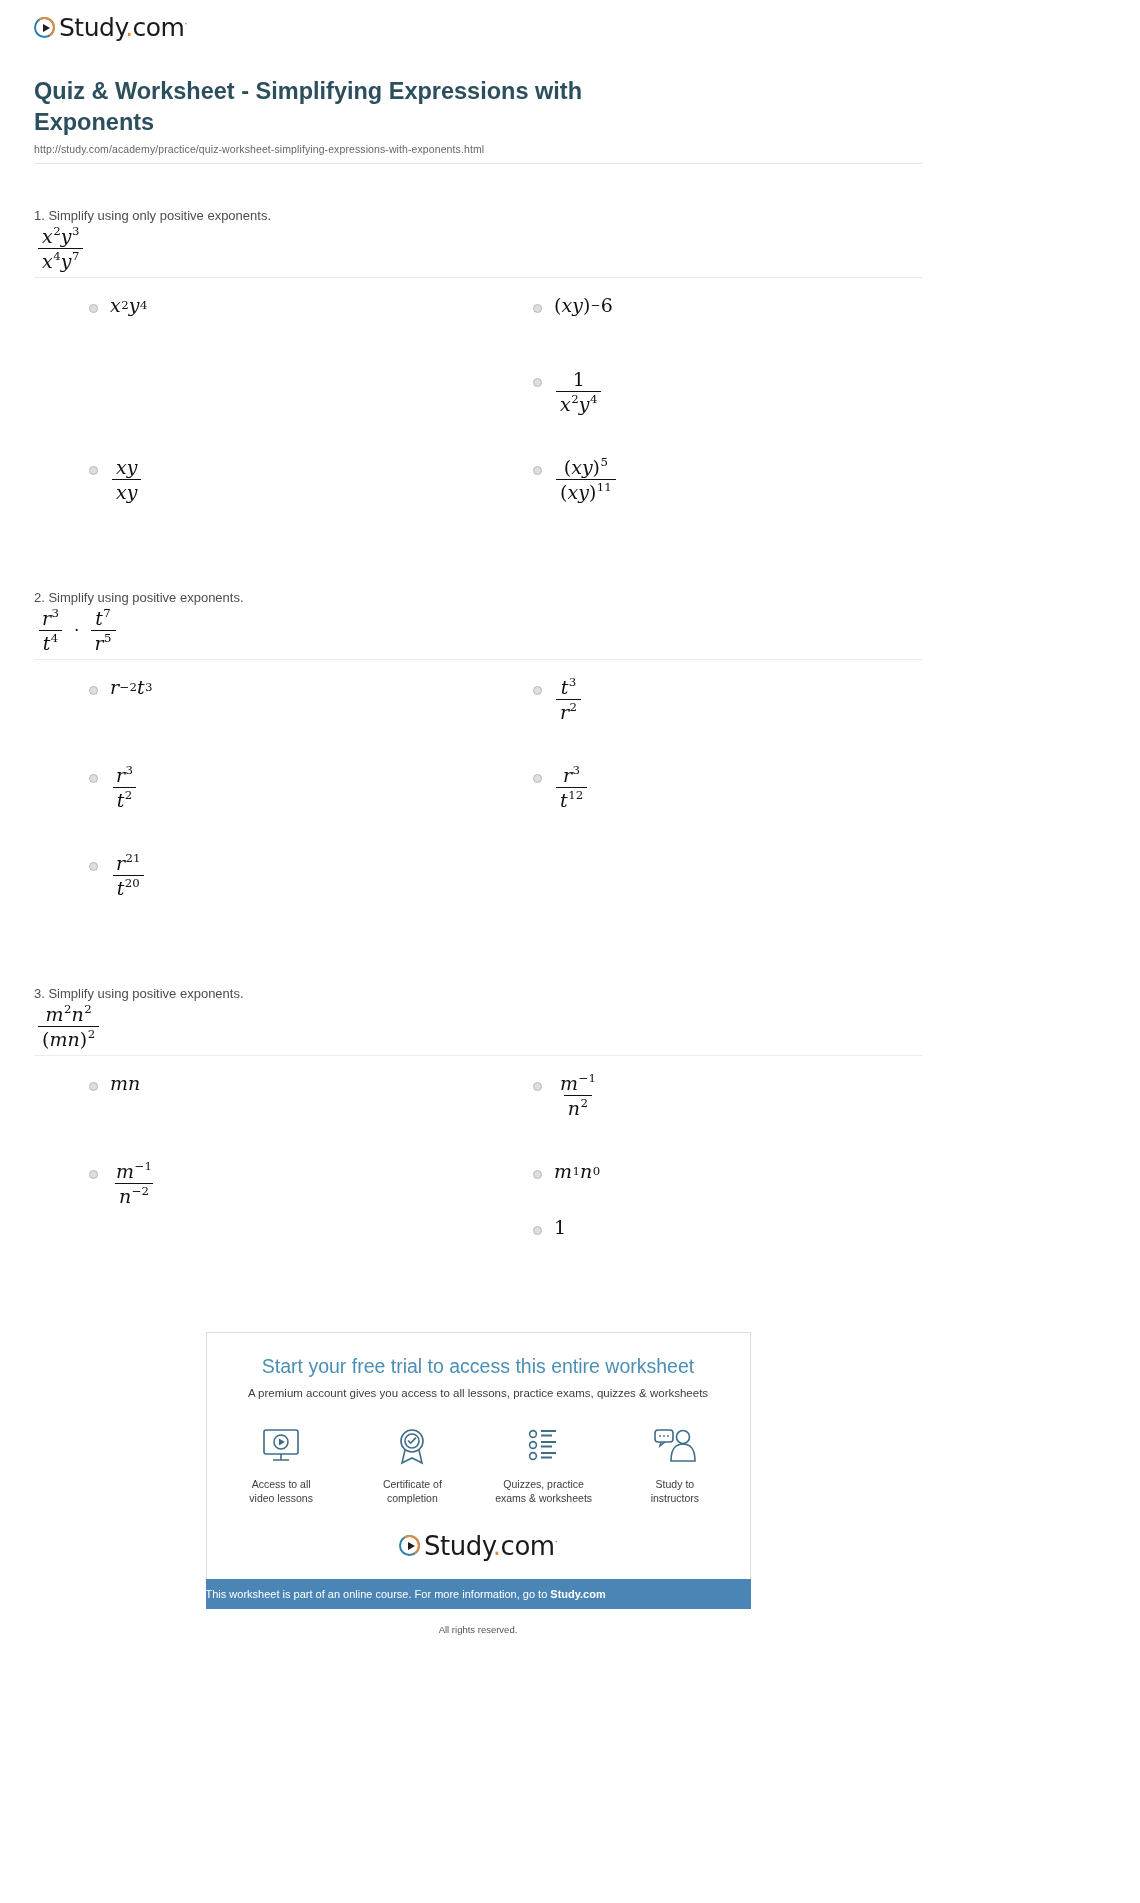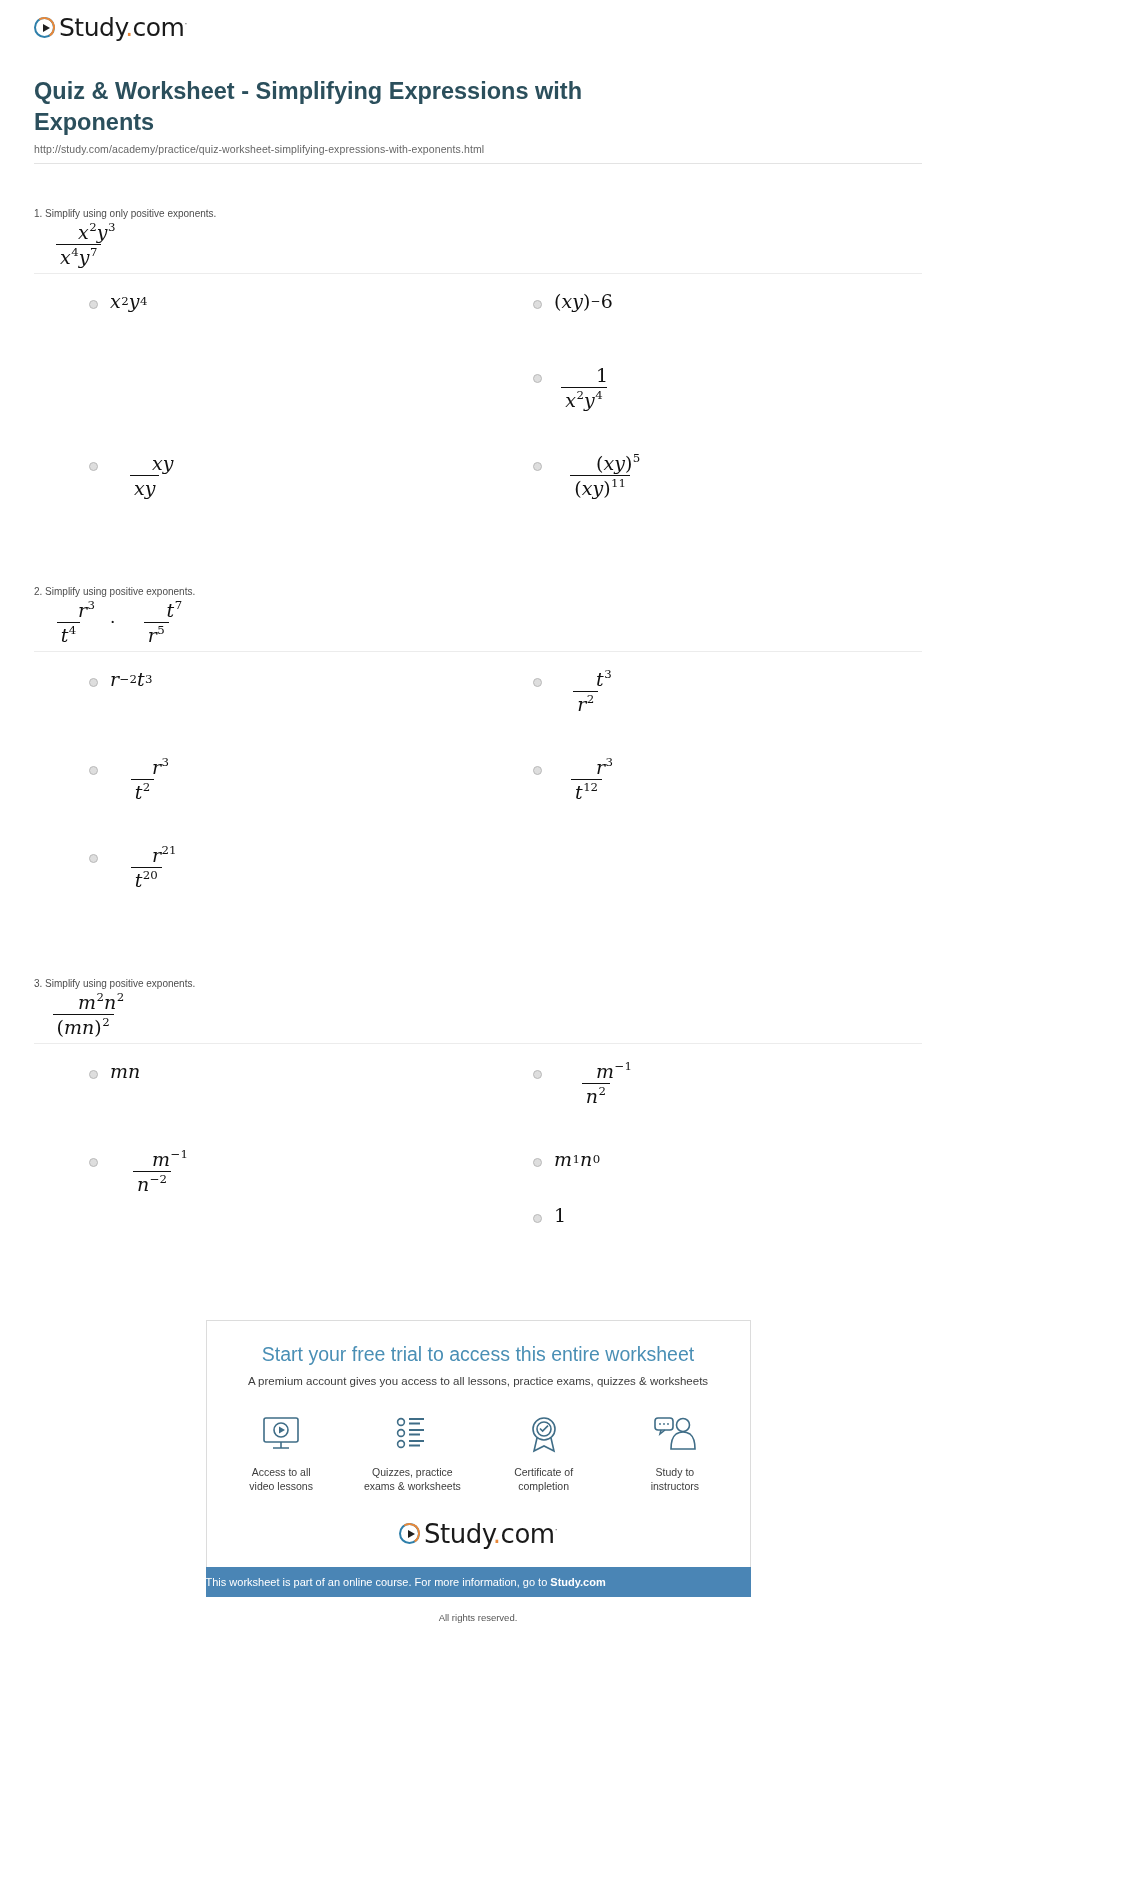--- a/index.html
+++ b/index.html
@@ -64,21 +64,21 @@
   .hr-top {
     margin: 8px 17px 0 17px;
     border-top: 1px solid #e3e3e3;
     height: 0;
   }
 
   
   .questions { padding: 0 17px; }
   .question { margin-top: 44px; }
   .q-prompt {
-    font-size: 10px;
+    font-size: 13px;
     color: #4d4d4d;
     margin-bottom: 4px;
     padding-left: 0;
   }
   .q-expr { padding-left: 2px; min-height: 42px; }
   .q-divider {
     border-top: 1px solid #ececec;
     margin-top: 6px;
   }
 
@@ -101,21 +101,21 @@
     line-height: 0;
     margin-left: 0.5px;
   }
   .frac {
     display: inline-flex;
     flex-direction: column;
     align-items: center;
     vertical-align: middle;
     margin: 0 2px;
   }
-  .frac .num { padding: 0 4px 2px 4px; margin-left: 36px; }
+  .frac .num { padding: 0 4px 2px 4px; }
   .frac .den { padding: 3px 4px 0 4px; border-top: 1.6px solid #111; }
   .dotop { font-style: normal; margin: 0 9px; font-size: 17px; }
 
   
   .opts {
     display: grid;
     grid-template-columns: 1fr 1fr;
     column-gap: 0;
     padding-top: 18px;
   }
@@ -493,44 +493,44 @@
             </div>
             <div class="perk-label">
               <span>Access to all</span><br>
               <span>video lessons</span>
             </div>
           </div>
 
           <div class="perk">
             <div class="perk-icon">
               <svg width="44" height="40" viewBox="0 0 44 40" fill="none" stroke="#3f6d87" stroke-width="1.6">
+                <circle cx="22" cy="15" r="11"></circle>
+                <circle cx="22" cy="15" r="7"></circle>
+                <path d="M18 14.5 l2.6 2.6 L26 11.6"></path>
+                <path d="M15 24 l-3 13 l10 -5 l10 5 l-3 -13"></path>
+              </svg>
+            </div>
+            <div class="perk-label">
+              <span>Certificate of</span><br>
+              <span>completion</span>
+            </div>
+          </div>
+
+          <div class="perk">
+            <div class="perk-icon">
+              <svg width="44" height="40" viewBox="0 0 44 40" fill="none" stroke="#3f6d87" stroke-width="1.6">
                 <circle cx="11" cy="8" r="3.4"></circle>
                 <circle cx="11" cy="19" r="3.4"></circle>
                 <circle cx="11" cy="30" r="3.4"></circle>
                 <path d="M19 5 h15 M19 9.5 h11 M19 16 h15 M19 20.5 h11 M19 27 h15 M19 31.5 h11" stroke-width="1.8"></path>
               </svg>
             </div>
             <div class="perk-label">
               <span>Quizzes, practice</span><br>
               <span>exams &amp; worksheets</span>
-            </div>
-          </div>
-
-          <div class="perk">
-            <div class="perk-icon">
-              <svg width="44" height="40" viewBox="0 0 44 40" fill="none" stroke="#3f6d87" stroke-width="1.6">
-                <circle cx="22" cy="15" r="11"></circle>
-                <circle cx="22" cy="15" r="7"></circle>
-                <path d="M18 14.5 l2.6 2.6 L26 11.6"></path>
-                <path d="M15 24 l-3 13 l10 -5 l10 5 l-3 -13"></path>
-              </svg>
-            </div>
-            <div class="perk-label">
-              <span>Certificate of</span><br>
-              <span>completion</span>
             </div>
           </div>
 
           <div class="perk">
             <div class="perk-icon">
               <svg width="46" height="40" viewBox="0 0 46 40" fill="none" stroke="#3f6d87" stroke-width="1.6">
                 <rect x="3" y="4" width="18" height="12" rx="3"></rect>
                 <path d="M9 16 l-1 4 l5 -4"></path>
                 <circle cx="8" cy="10" r="0.9" fill="#3f6d87" stroke="none"></circle>
                 <circle cx="12" cy="10" r="0.9" fill="#3f6d87" stroke="none"></circle>

